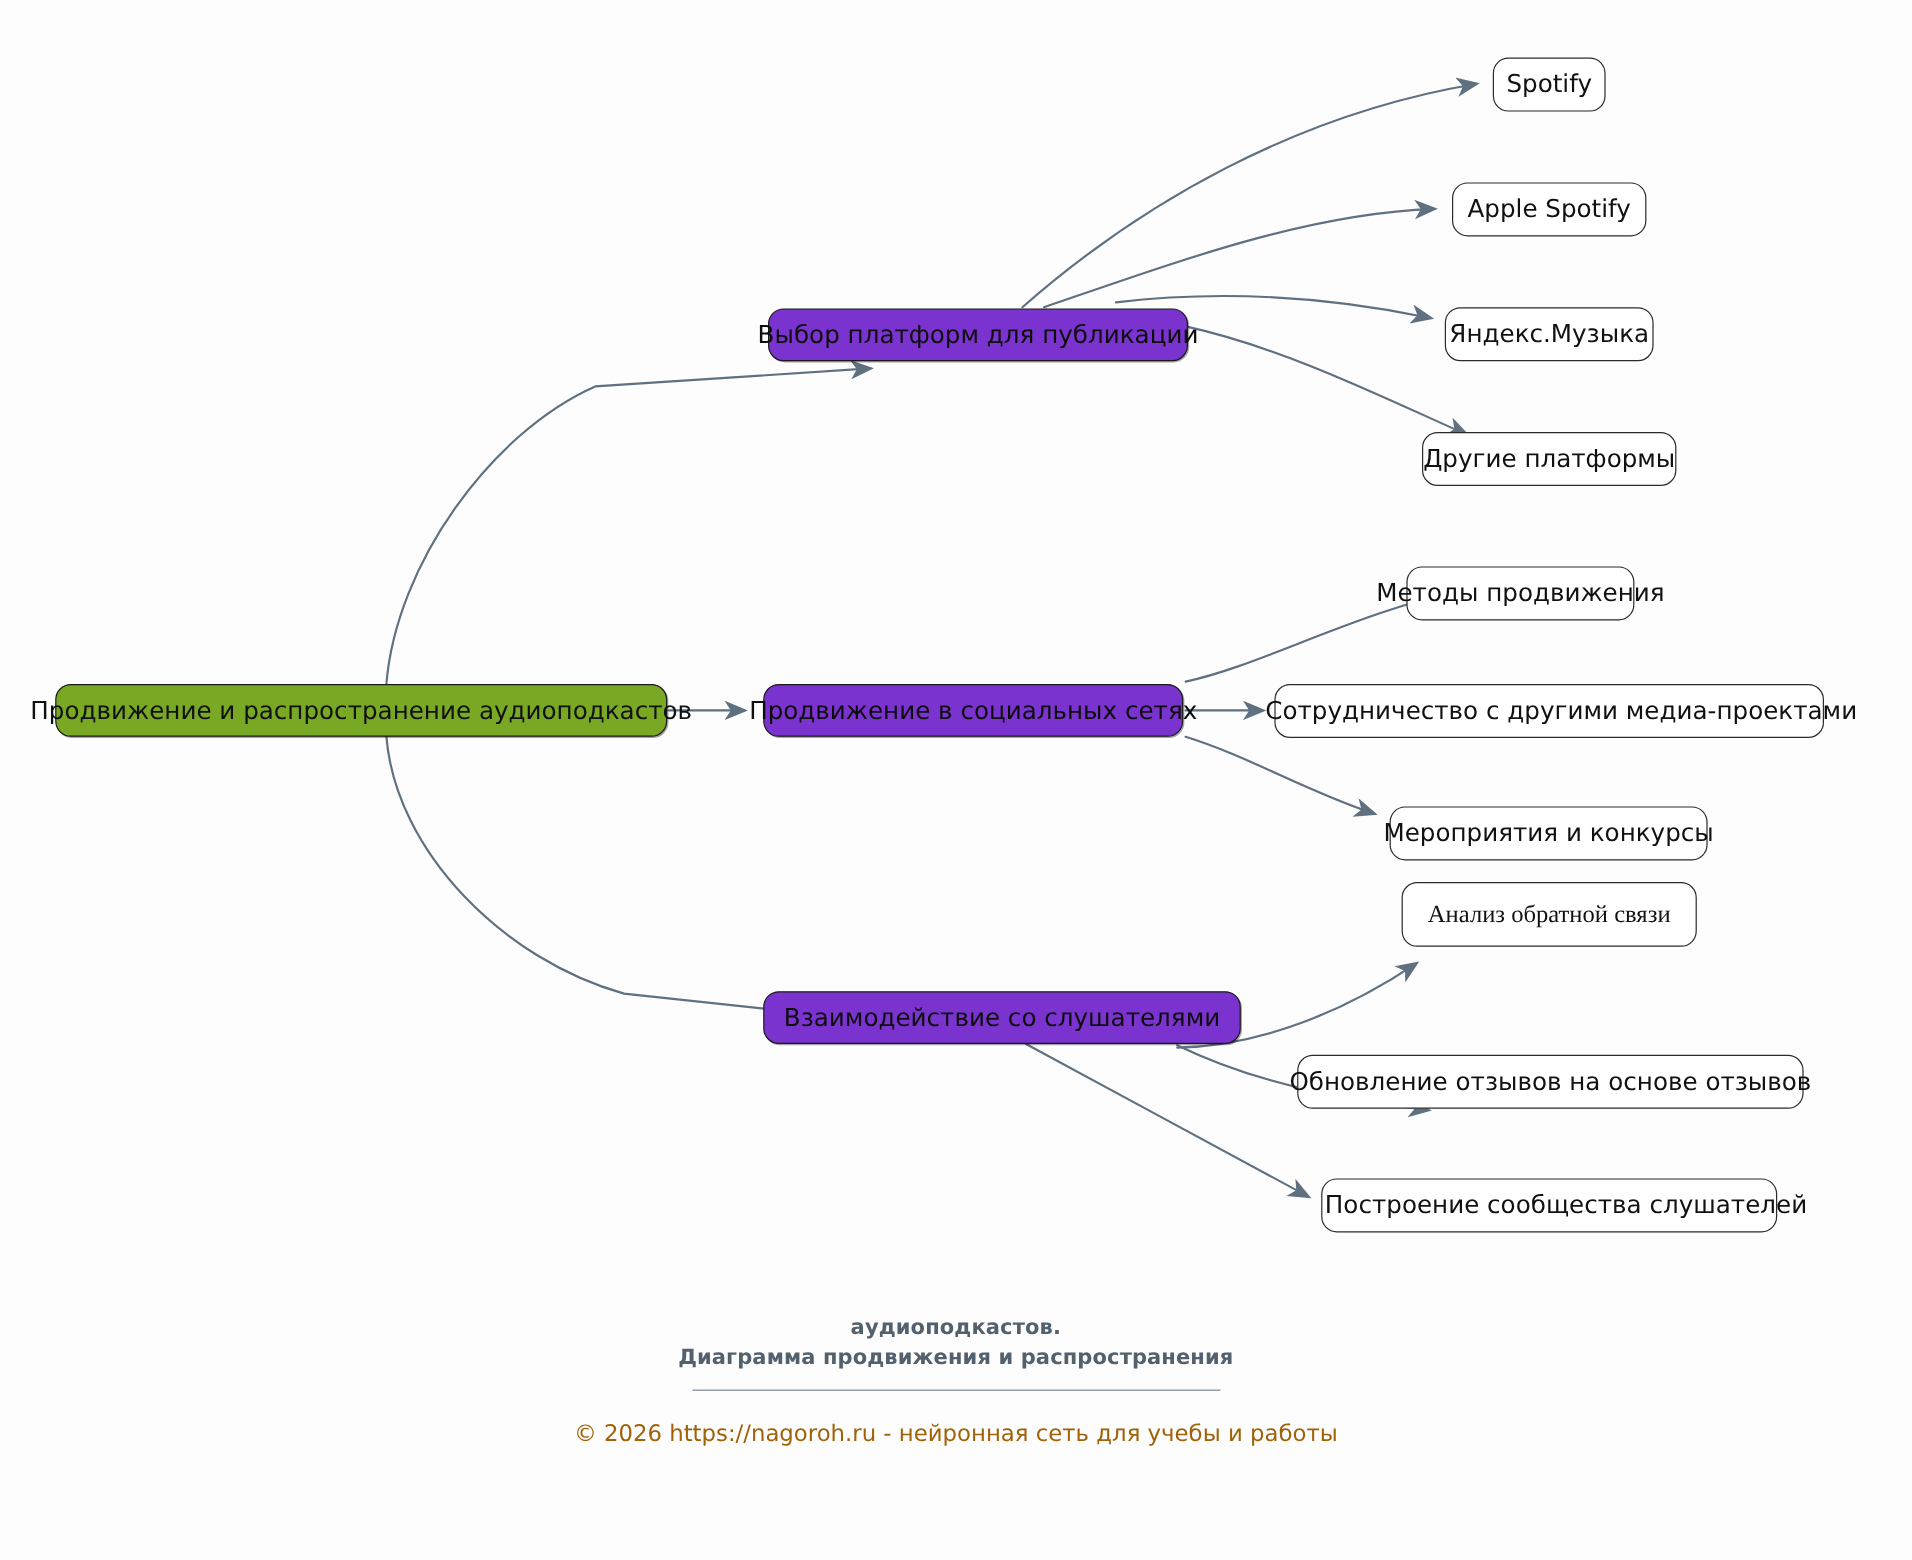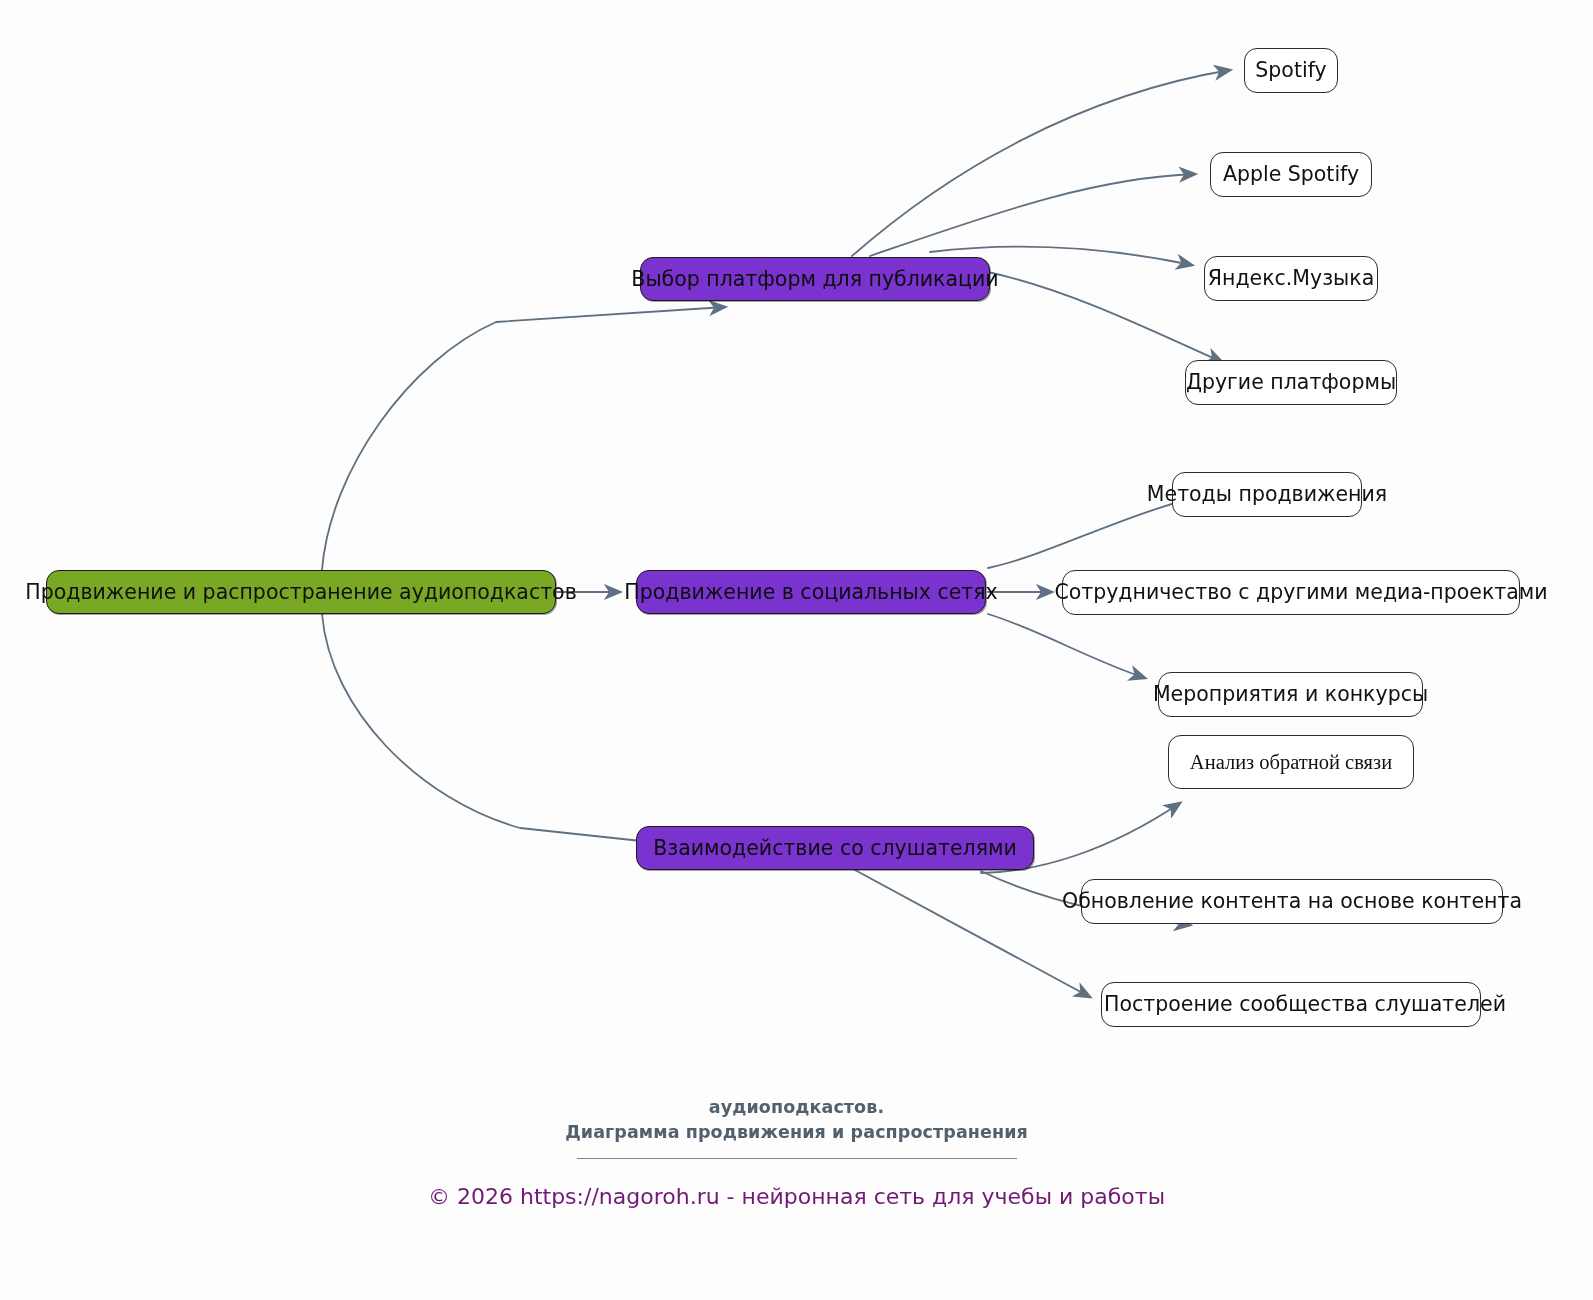--- a/index.html
+++ b/index.html
@@ -77,22 +77,22 @@
   }
   #divider {
     width: 440px;
     height: 0;
     margin: 13px auto 0 auto;
     border-top: 1.5px solid #7b8794;
   }
   #copyright {
     margin-top: 25px;
     font-family: "DejaVu Sans", sans-serif;
-    font-size: 22px;
-    color: #701a75;
+    font-size: 19px;
+    color: #a16207;
   }
 </style>
 </head>
 <body>
 
 <div id="canvas">
 
   <svg id="edges" viewBox="0 0 1593 1300" xmlns="http://www.w3.org/2000/svg">
     <defs>
       <marker id="arrow" viewBox="0 0 12 10" refX="10" refY="5" markerWidth="11" markerHeight="9" orient="auto-start-reverse">
@@ -147,21 +147,21 @@
       <div class="node node-leaf" style="left: 1158px; top: 672px; width: 265px; height: 45px;">
         <span>Мероприятия и конкурсы</span>
       </div>
       <div class="node node-branch" style="left: 636px; top: 826px; width: 398px; height: 44px;">
         <span>Взаимодействие со слушателями</span>
       </div>
       <div class="node node-leaf" style="left: 1168px; top: 735px; width: 246px; height: 54px; font-family: Liberation Serif, serif;">
         <span>Анализ обратной связи</span>
       </div>
       <div class="node node-leaf" style="left: 1081px; top: 879px; width: 422px; height: 45px;">
-        <span>Обновление контента на основе контента</span>
+        <span>Обновление отзывов на основе отзывов</span>
       </div>
       <div class="node node-leaf" style="left: 1101px; top: 982px; width: 380px; height: 45px; padding-left: 28px;">
         <span>Построение сообщества слушателей</span>
       </div>
     </div>
 
   <div id="footer">
     <div id="caption">
       <div>аудиоподкастов.</div>
       <div>Диаграмма продвижения и распространения</div>

